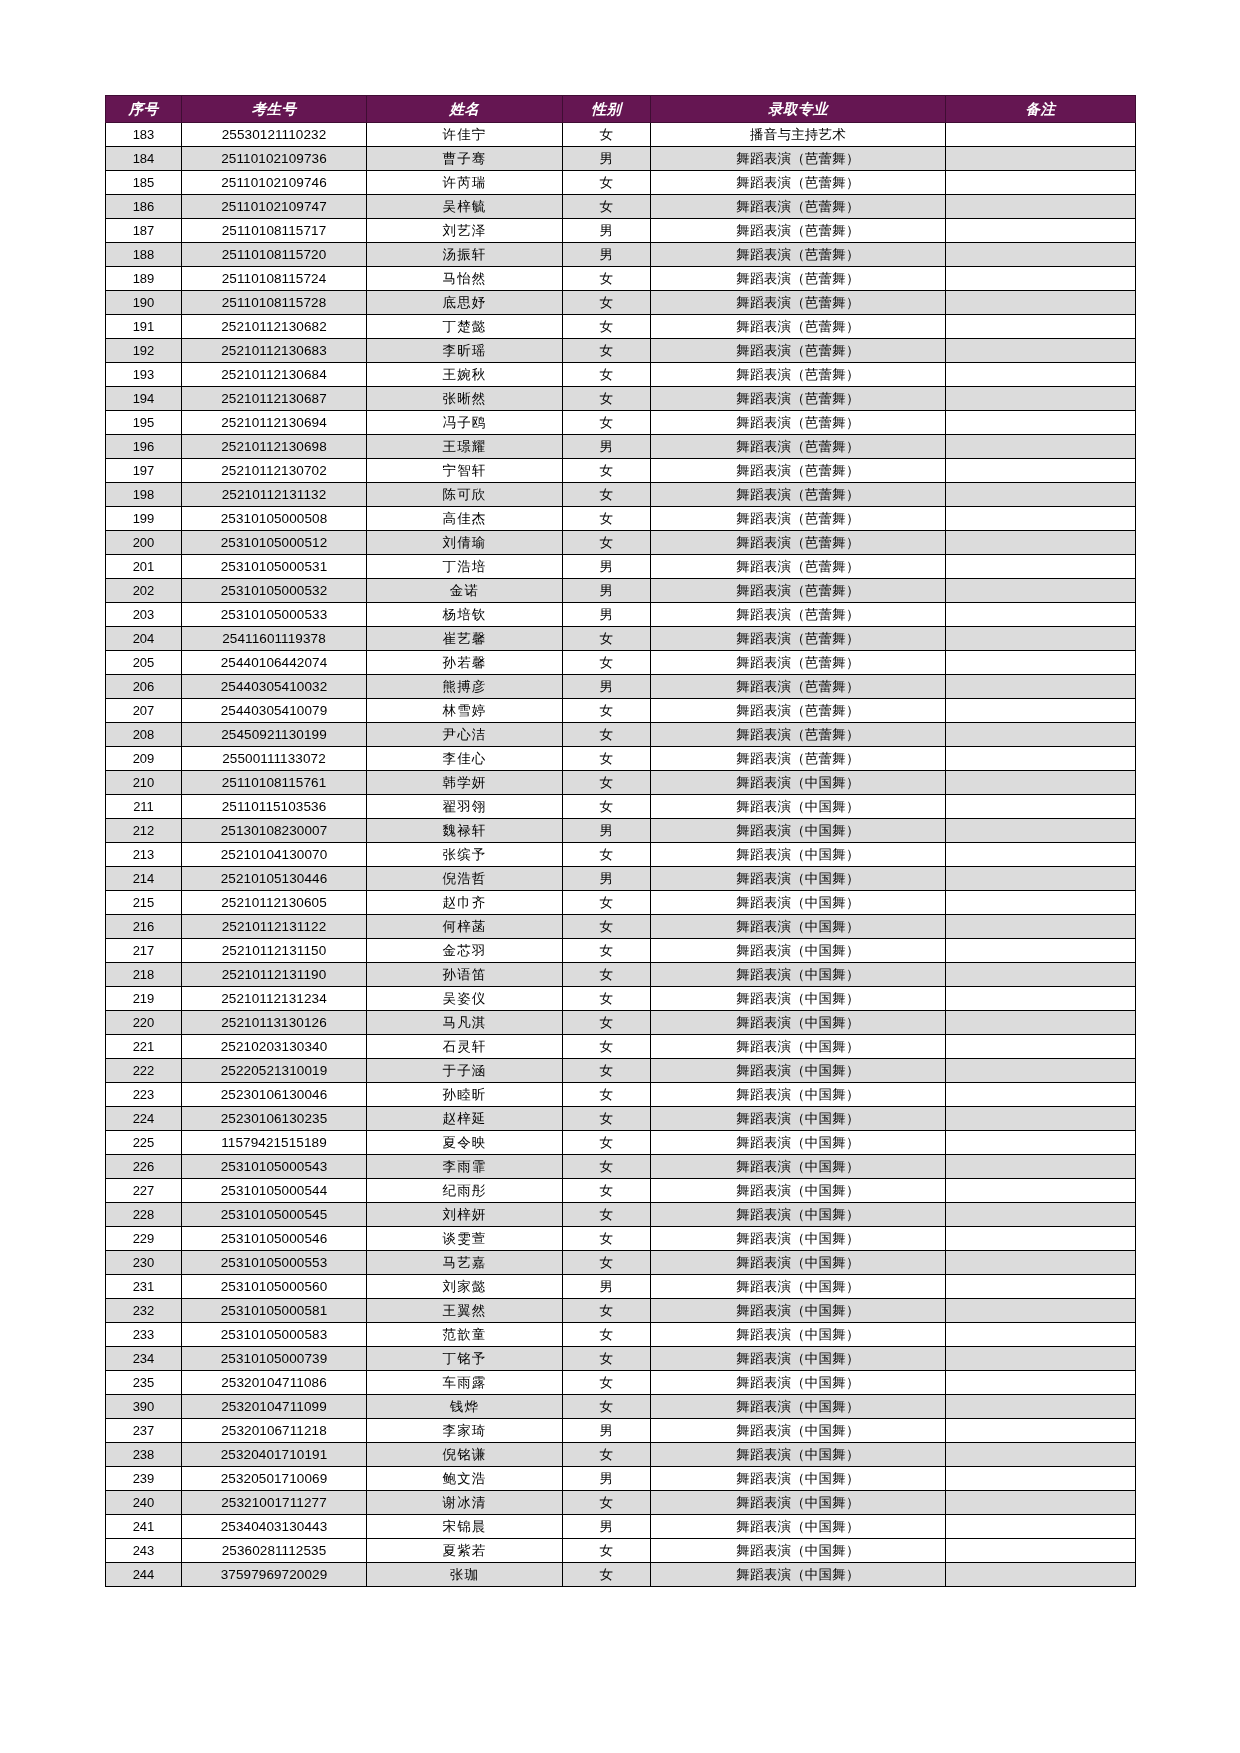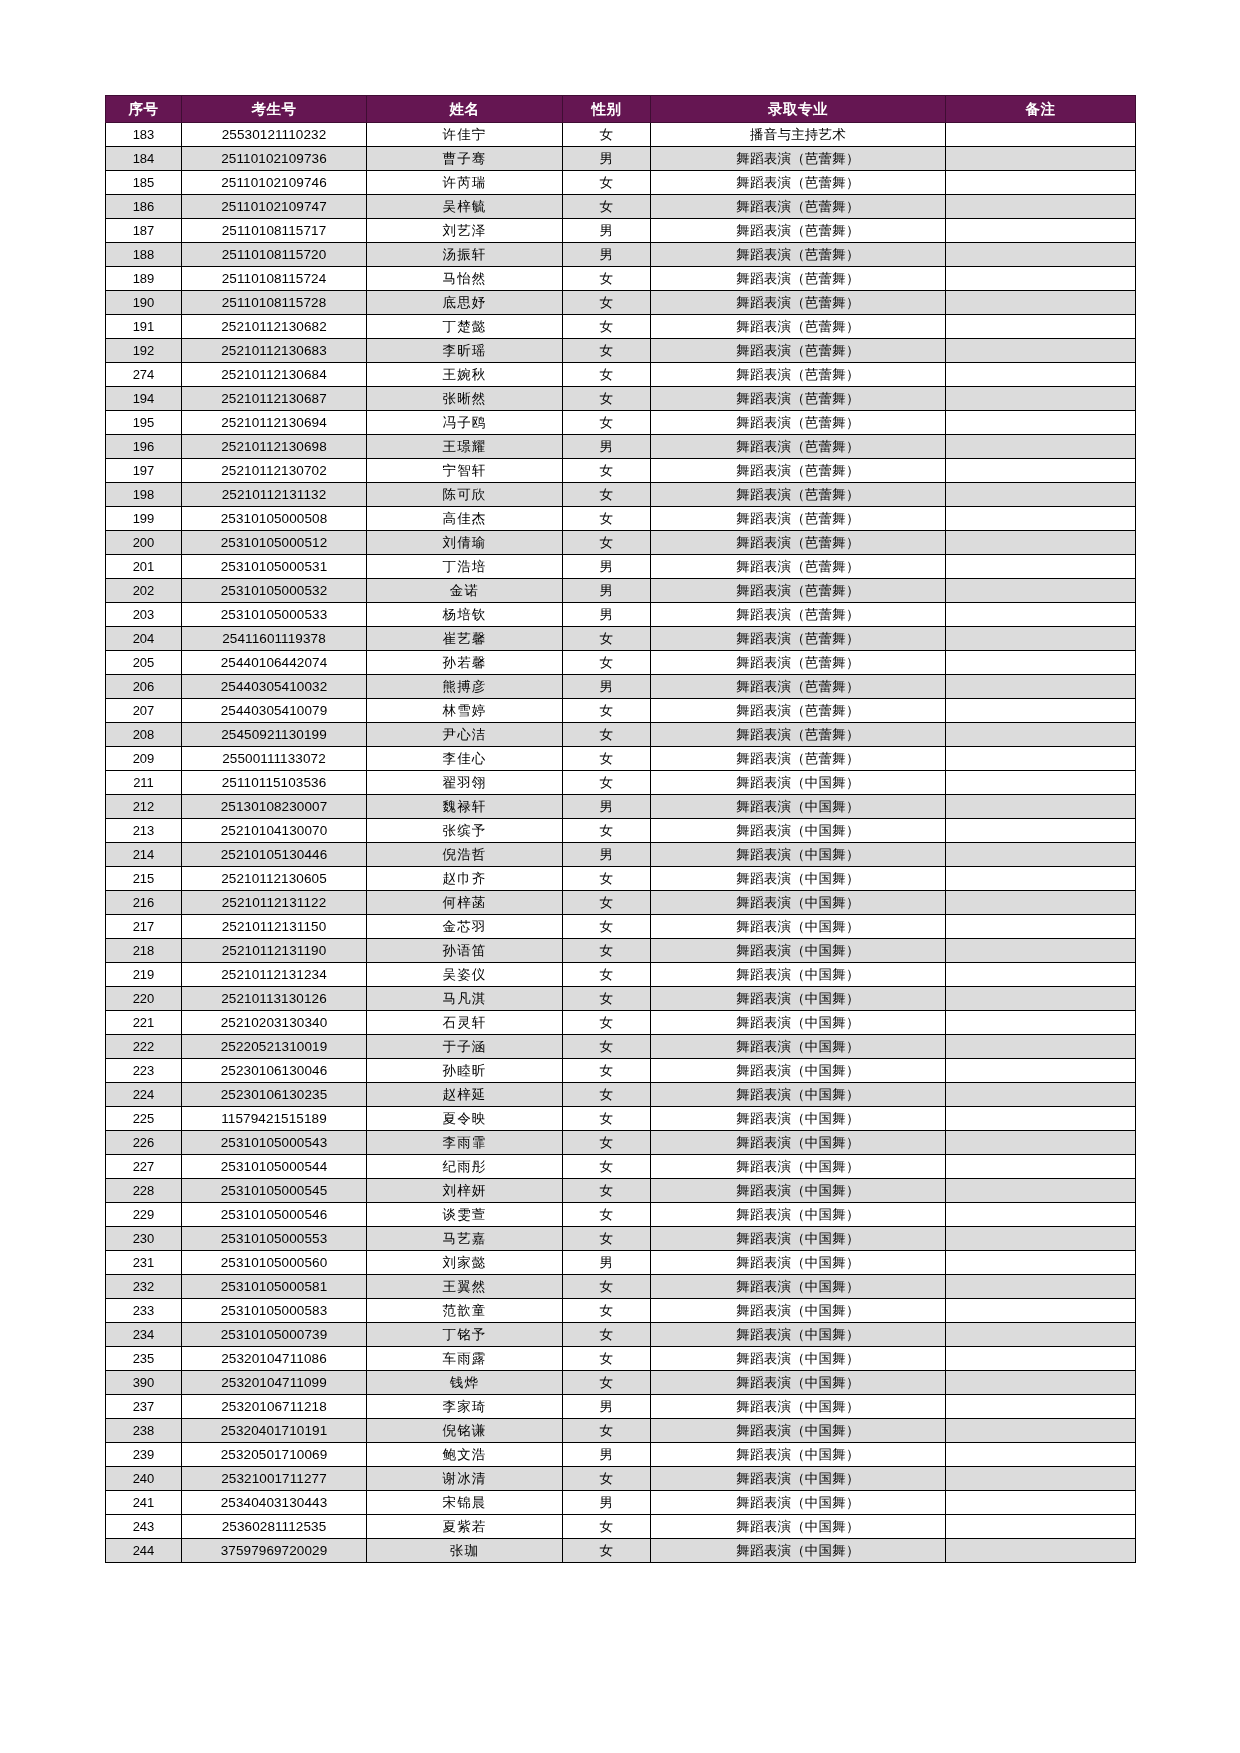--- a/index.html
+++ b/index.html
@@ -37,20 +37,21 @@
     background: #651652;
     color: #ffffff;
     font-weight: bold;
     font-size: 14.5px;
     height: 26px;
     line-height: 26px;
     text-align: center;
     border: 1px solid #3f0d33;
     padding: 0;
     letter-spacing: 0.5px;
+    font-style: italic;
   }
   tbody td {
     height: 23px;
     line-height: 23px;
     text-align: center;
     border: 1px solid #000000;
     padding: 0 2px;
     color: #000000;
     font-size: 13.5px;
     white-space: nowrap;
@@ -167,21 +168,21 @@
         </tr>
         <tr class="shaded">
           <td class="col-index">192</td>
           <td class="col-examno">25210112130683</td>
           <td class="col-name">李昕瑶</td>
           <td class="col-gender">女</td>
           <td class="col-major">舞蹈表演（芭蕾舞）</td>
           <td class="col-remark"></td>
         </tr>
         <tr class="plain">
-          <td class="col-index">274</td>
+          <td class="col-index">193</td>
           <td class="col-examno">25210112130684</td>
           <td class="col-name">王婉秋</td>
           <td class="col-gender">女</td>
           <td class="col-major">舞蹈表演（芭蕾舞）</td>
           <td class="col-remark"></td>
         </tr>
         <tr class="shaded">
           <td class="col-index">194</td>
           <td class="col-examno">25210112130687</td>
           <td class="col-name">张晰然</td>
@@ -300,20 +301,28 @@
           <td class="col-gender">女</td>
           <td class="col-major">舞蹈表演（芭蕾舞）</td>
           <td class="col-remark"></td>
         </tr>
         <tr class="plain">
           <td class="col-index">209</td>
           <td class="col-examno">25500111133072</td>
           <td class="col-name">李佳心</td>
           <td class="col-gender">女</td>
           <td class="col-major">舞蹈表演（芭蕾舞）</td>
+          <td class="col-remark"></td>
+        </tr>
+        <tr class="shaded">
+          <td class="col-index">210</td>
+          <td class="col-examno">25110108115761</td>
+          <td class="col-name">韩学妍</td>
+          <td class="col-gender">女</td>
+          <td class="col-major">舞蹈表演（中国舞）</td>
           <td class="col-remark"></td>
         </tr>
         <tr class="plain">
           <td class="col-index">211</td>
           <td class="col-examno">25110115103536</td>
           <td class="col-name">翟羽翎</td>
           <td class="col-gender">女</td>
           <td class="col-major">舞蹈表演（中国舞）</td>
           <td class="col-remark"></td>
         </tr>

